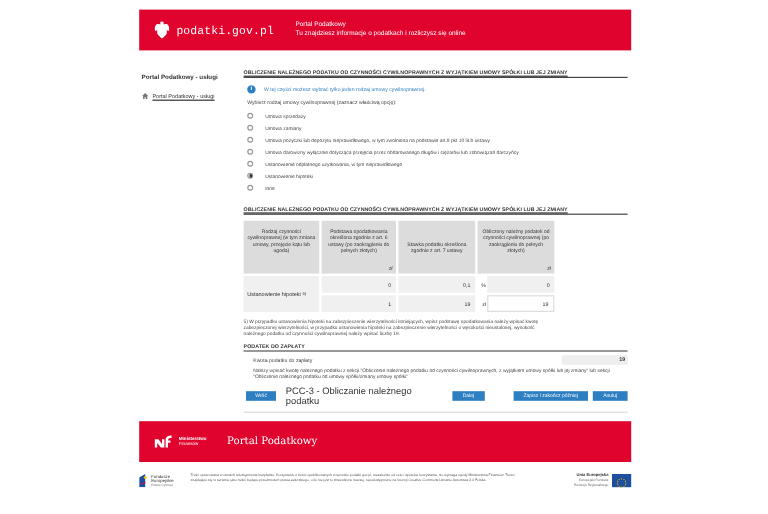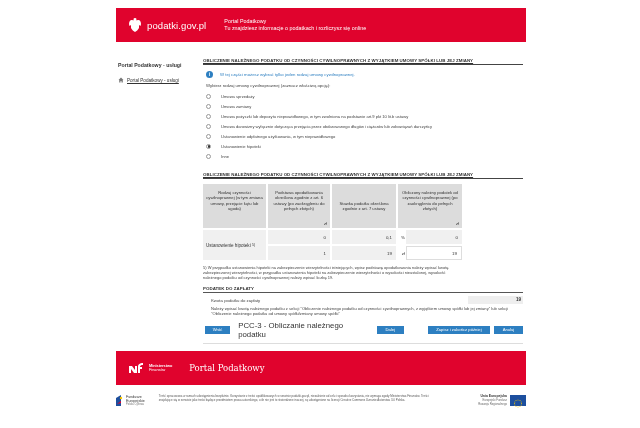--- a/index.html
+++ b/index.html
@@ -2,21 +2,21 @@
 <html><head>
 <meta charset="utf-8">
 <style>
   * { box-sizing: border-box; margin: 0; padding: 0; }
   html, body { width: 640px; height: 428px; background: #ffffff; overflow: hidden; }
   body { font-family: "Liberation Sans", sans-serif; color: #333; position: relative; }
 
   .header { position: absolute; left: 116px; top: 8px; width: 410px; height: 34px; background: #e0032d; display: flex; align-items: center; }
   .header .eagle { width: 14px; height: 16px; margin-left: 12px; position: relative; }
   .header .eagle svg { display: block; }
-  .header .logo-text { font-family: Liberation Sans, sans-serif; color: #fff; font-size: 9.5px; margin-left: 5px; letter-spacing: 0.1px; }
+  .header .logo-text { font-family: Liberation Mono, monospace; color: #fff; font-size: 9.5px; margin-left: 5px; letter-spacing: 0.1px; }
   .header .htext { margin-left: 18px; color: #fff; font-size: 5.4px; line-height: 7px; }
 
   .sidebar { position: absolute; left: 118px; top: 62px; width: 80px; }
   .sidebar .stitle { font-size: 5.2px; color: #333; font-weight: bold; }
   .sidebar .slink { display: flex; align-items: center; margin-top: 9px; font-size: 4.6px; color: #333; }
   .sidebar .slink span.lt { text-decoration: underline; margin-left: 3px; }
 
   .main { position: absolute; left: 203px; top: 58px; width: 320px; }
   .sec-title { font-size: 4.4px; font-weight: bold; color: #333; text-decoration: underline; letter-spacing: 0.05px; border-bottom: 0.6px solid #444; padding-bottom: 1px; }
   .info { display: flex; align-items: center; margin-top: 6px; margin-left: 3px; }

